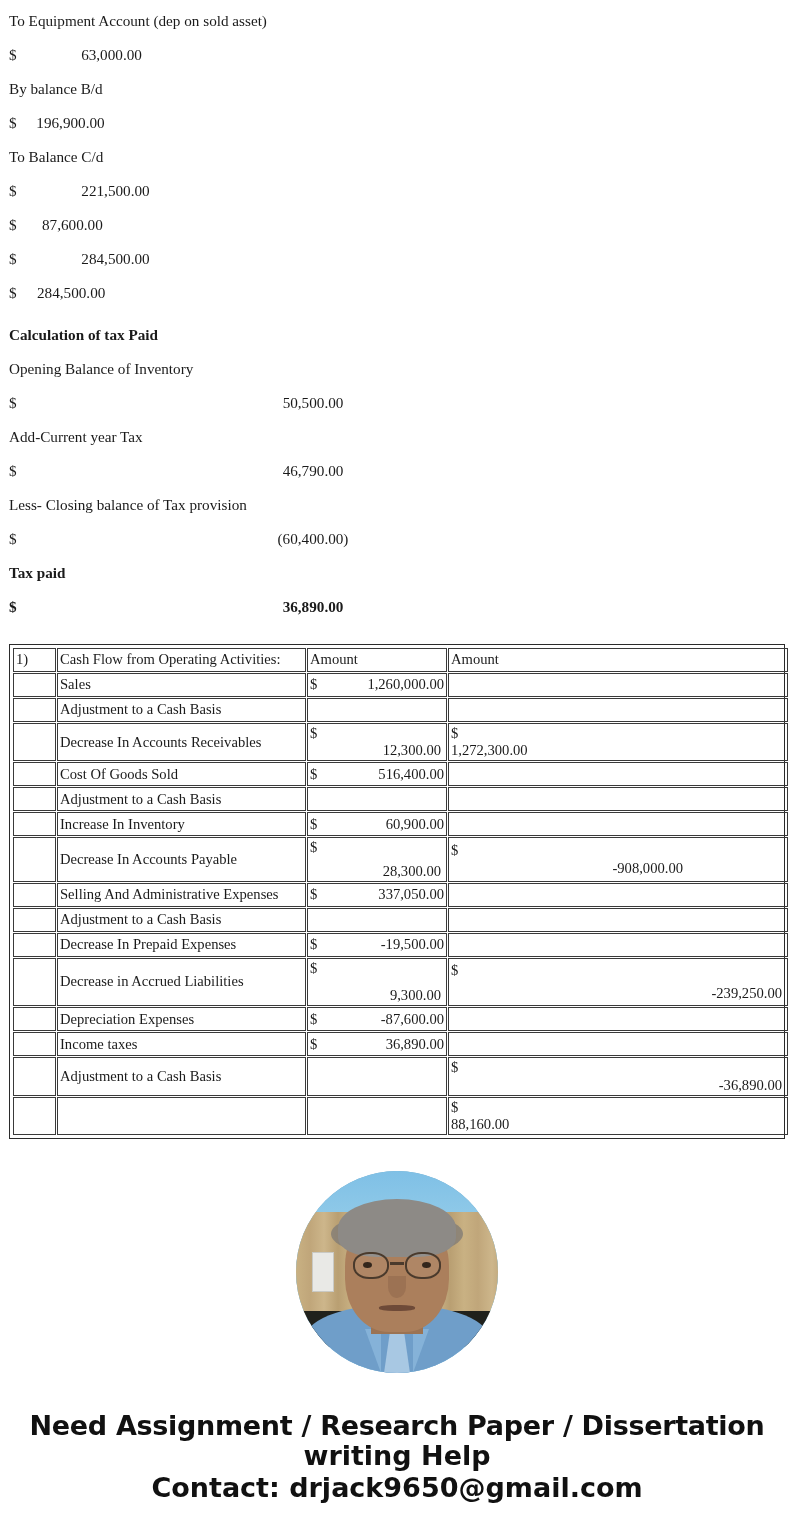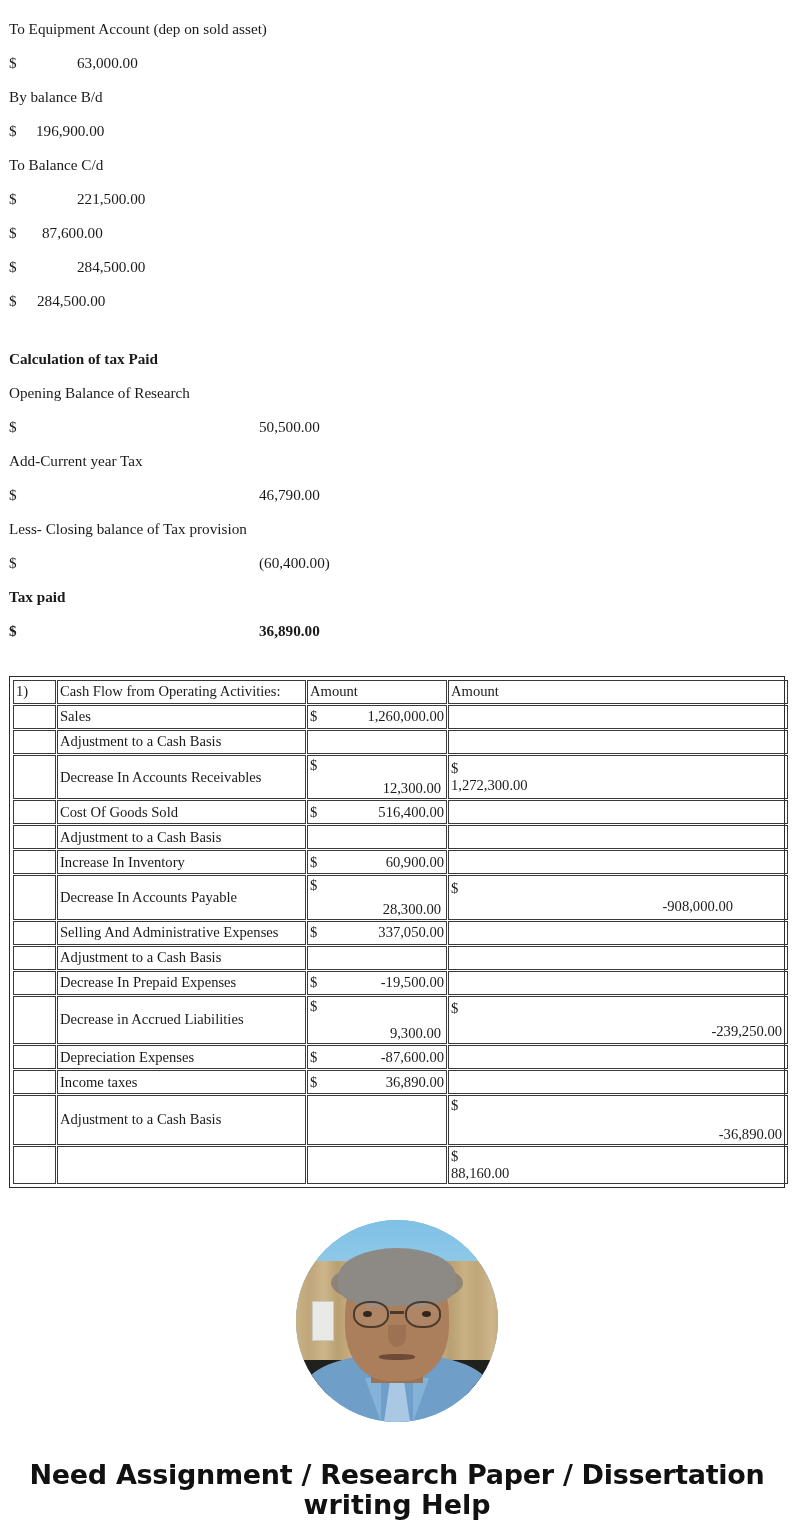--- a/index.html
+++ b/index.html
@@ -18,35 +18,35 @@
   }
 
   .page {
     width: 794px;
     box-sizing: border-box;
     padding: 0;
   }
 
   
   .para-block {
-    padding: 12px 9px;
+    padding: 4px 9px;
   }
   .line {
     font-size: 15.2px;
     line-height: 34px;
     white-space: pre;
     color: #1a1a1a;
   }
   .line.bold { font-weight: bold; }
 
   .money {
     display: inline-block;
   }
   .money .cur { display: inline-block; }
-  .money .val { display: inline-block; text-align: left; }
+  .money .val { display: inline-block; text-align: center; }
 
   
   .w-a .cur { width: 68px; }
   .w-a .val { width: 69px; }
   .w-b .cur { width: 27px; }
   .w-b .val { width: 69px; }
   .w-c .cur { width: 68px; }
   .w-c .val { width: 77px; }
   .w-d .cur { width: 33px; }
   .w-d .val { width: 60px; }
@@ -292,21 +292,21 @@
         <div class="line"><span class="money w-c"><span class="cur">$</span><span class="val">221,500.00</span></span></div>
         <div class="line"><span class="money w-d"><span class="cur">$</span><span class="val">87,600.00</span></span></div>
         <div class="line"><span class="money w-e"><span class="cur">$</span><span class="val">284,500.00</span></span></div>
         <div class="line"><span class="money w-f"><span class="cur">$</span><span class="val">284,500.00</span></span></div>
       </div>
   </div>
 
   <div class="para-block">
     <div class="line bold">Calculation of tax Paid</div>
     <div id="tax-lines">
-        <div class="line">Opening Balance of Research</div>
+        <div class="line">Opening Balance of Inventory</div>
         <div class="line"><span class="money w-tax"><span class="cur">$</span><span class="val">50,500.00</span></span></div>
         <div class="line">Add-Current year Tax</div>
         <div class="line"><span class="money w-tax"><span class="cur">$</span><span class="val">46,790.00</span></span></div>
         <div class="line">Less- Closing balance of Tax provision</div>
         <div class="line"><span class="money w-tax"><span class="cur">$</span><span class="val">(60,400.00)</span></span></div>
         <div class="line bold">Tax paid</div>
         <div class="line bold"><span class="money w-tax"><span class="cur">$</span><span class="val">36,890.00</span></span></div>
       </div>
   </div>
 
@@ -338,21 +338,21 @@
             <td></td>
             <td>Adjustment to a Cash Basis</td>
             <td class="empty-cell">&nbsp;</td>
             <td class="empty-cell">&nbsp;</td>
           </tr>
           <tr>
             <td class="tall"></td>
             <td class="tall">Decrease In Accounts Receivables</td>
             <td class="wide val-right">
               <span class="cur">$</span>
-              <span class="val" style="margin-top: 6px;">12,300.00</span>
+              <span class="val" style="">12,300.00</span>
             </td>
             <td class="wide val-left">
               <span class="cur">$</span>
               <span class="val">1,272,300.00</span>
             </td>
           </tr>
           <tr>
             <td></td>
             <td>Cost Of Goods Sold</td>
             <td class="num">
@@ -378,21 +378,21 @@
           </tr>
           <tr>
             <td class="tall"></td>
             <td class="tall">Decrease In Accounts Payable</td>
             <td class="wide val-right">
               <span class="cur">$</span>
               <span class="val" style="margin-top: 6px;">28,300.00</span>
             </td>
             <td class="wide val-right">
               <span class="cur">$</span>
-              <span class="val" style="text-align: right; padding-right: 52px; margin-top: 1px;">-908,000.00</span>
+              <span class="val" style="text-align: right; padding-right: 102px; margin-top: 1px;">-908,000.00</span>
             </td>
           </tr>
           <tr>
             <td></td>
             <td>Selling And Administrative Expenses</td>
             <td class="num">
               <span class="cur">$</span>
               <span class="val">337,050.00</span>
             </td>
             <td class="empty-cell">&nbsp;</td>
@@ -441,21 +441,21 @@
               <span class="val">36,890.00</span>
             </td>
             <td class="empty-cell">&nbsp;</td>
           </tr>
           <tr>
             <td class="tall"></td>
             <td class="tall">Adjustment to a Cash Basis</td>
             <td class="empty-cell tall">&nbsp;</td>
             <td class="wide val-right">
               <span class="cur">$</span>
-              <span class="val" style="margin-top: 11px;">-36,890.00</span>
+              <span class="val" style="margin-top: 0;">-36,890.00</span>
             </td>
           </tr>
           <tr>
             <td class="tall"></td>
             <td class="tall"></td>
             <td class="empty-cell tall">&nbsp;</td>
             <td class="wide val-left">
               <span class="cur">$</span>
               <span class="val">88,160.00</span>
             </td>

